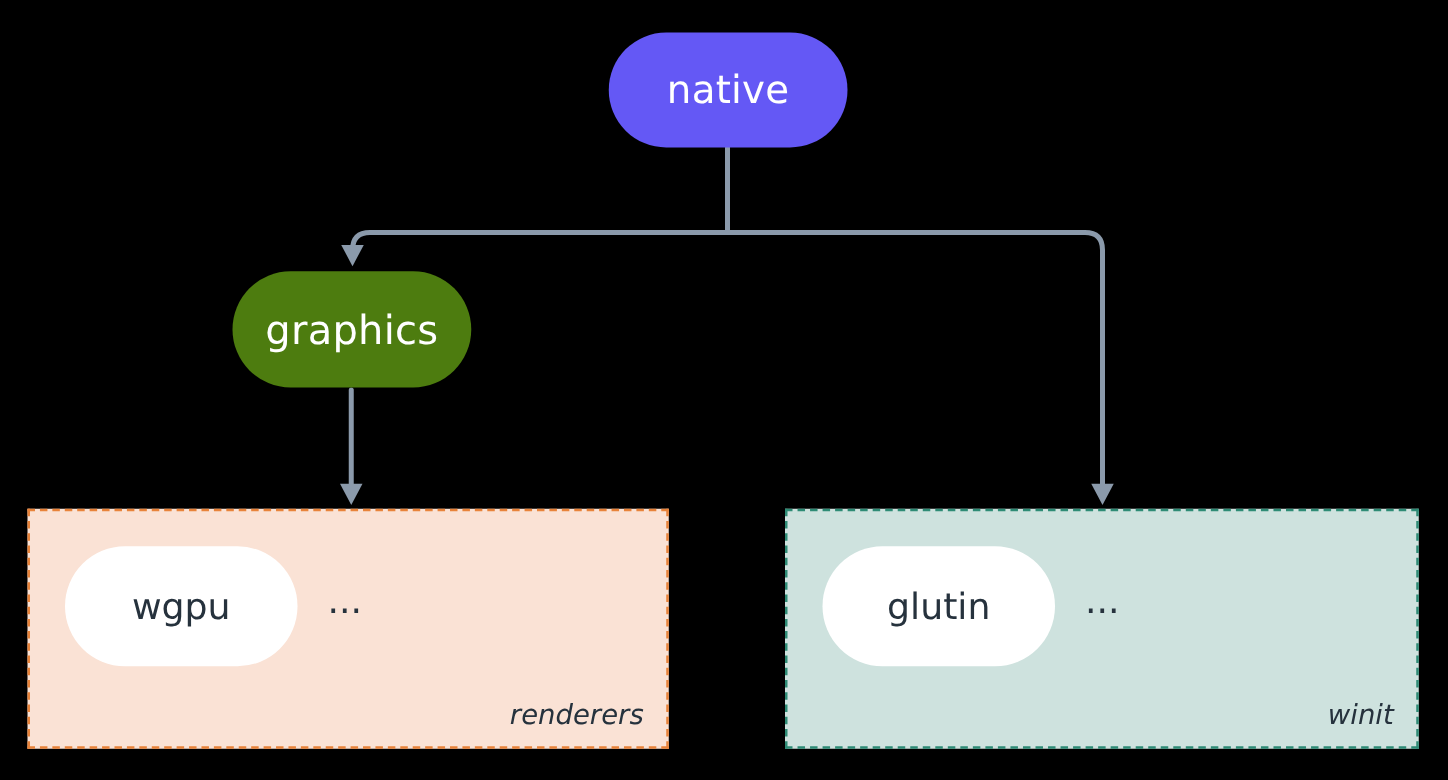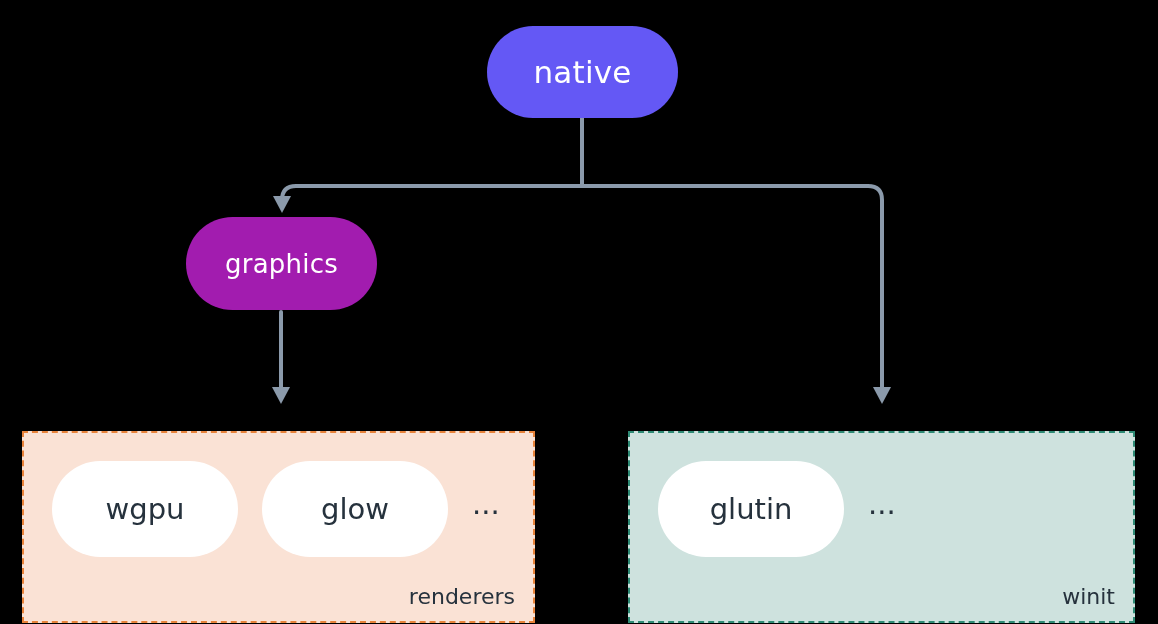--- a/index.html
+++ b/index.html
@@ -52,33 +52,32 @@
     color: #FFFFFF;
     font-size: 31px;
     letter-spacing: 0.2px;
   }
 
   #node-graphics {
     left: 186px;
     top: 217px;
     width: 191px;
     height: 93px;
-    background: #a21caf;
+    background: #4d7c0f;
     color: #FFFFFF;
-    font-size: 26px;
+    font-size: 32px;
     letter-spacing: 0.2px;
   }
 
   
   .group-box {
     position: absolute;
     box-sizing: border-box;
     border-style: dashed;
     border-width: 2px;
-    margin-top: 24px;
   }
 
   #group-renderers {
     left: 22px;
     top: 407px;
     width: 513px;
     height: 192px;
     background: #FAE2D5;
     border-color: #E8833A;
   }
@@ -125,20 +124,21 @@
     white-space: nowrap;
   }
 
   .group-label {
     position: absolute;
     right: 18px;
     bottom: 12px;
     color: #26323D;
     font-size: 22px;
     white-space: nowrap;
+    font-style: italic;
   }
 </style>
 </head>
 <body>
 
 <div id="diagram-canvas">
 
   <svg id="connector-layer" viewBox="0 0 1158 624" width="1158" height="624" xmlns="http://www.w3.org/2000/svg">
 
     <path d="M 582 118 L 582 186" fill="none" stroke="#8B9AAB" stroke-width="4" stroke-linecap="round"></path>
@@ -159,23 +159,20 @@
 
   <div class="node-pill" id="node-graphics">
     <span>graphics</span>
   </div>
 
   <div class="group-box" id="group-renderers">
     <div class="group-items">
       <div class="leaf-pill">
         <span>wgpu</span>
       </div>
-      <div class="leaf-pill">
-        <span>glow</span>
-      </div>
       <span class="ellipsis-mark">...</span>
     </div>
     <span class="group-label">renderers</span>
   </div>
 
   <div class="group-box" id="group-shells">
     <div class="group-items">
       <div class="leaf-pill">
         <span>glutin</span>
       </div>

